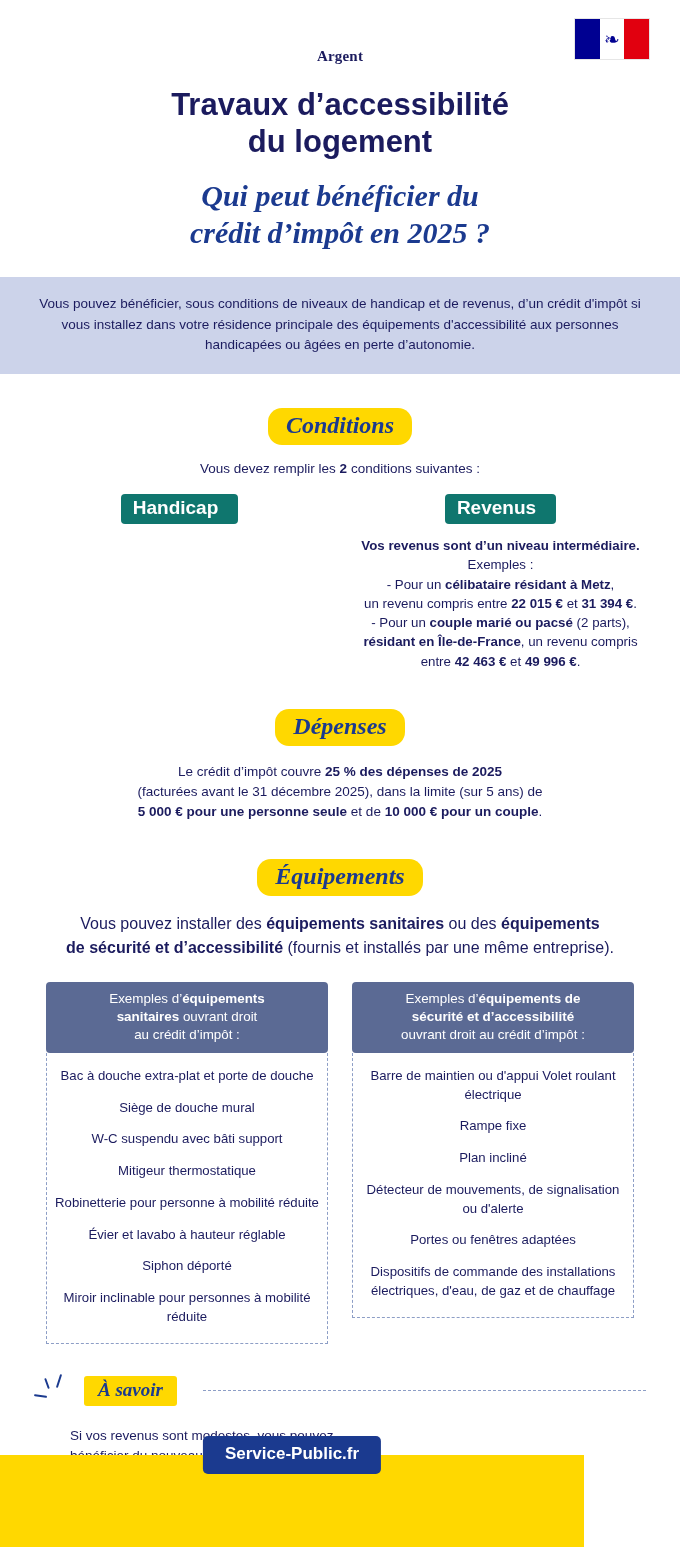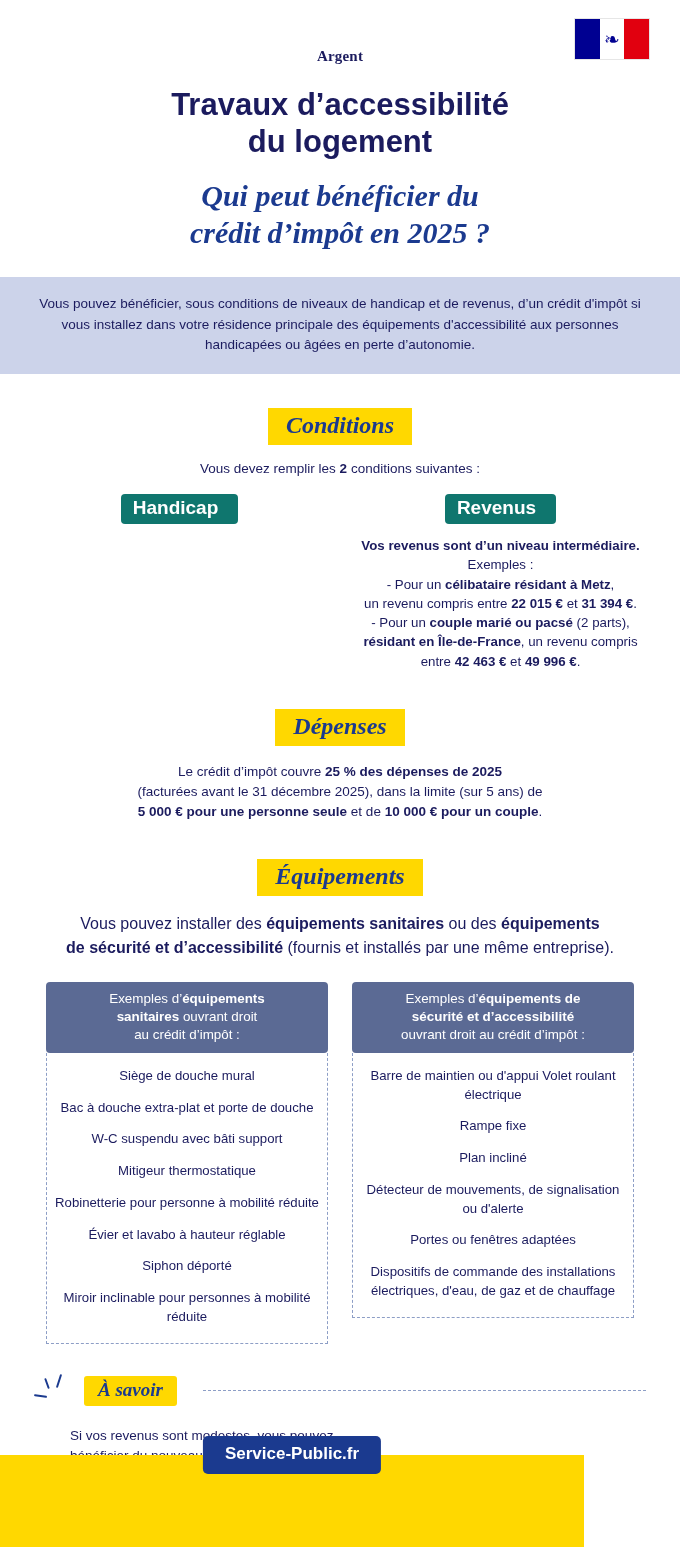--- a/index.html
+++ b/index.html
@@ -90,21 +90,21 @@
   
   .yellow-head {
     display: inline-block;
     background: #ffd800;
     color: #1b3a8f;
     font-family: "Liberation Serif", serif;
     font-style: italic;
     font-weight: bold;
     font-size: 24px;
     padding: 4px 18px 6px 18px;
-    border-radius: 0;
+    border-radius: 14px;
   }
   .center { text-align: center; }
 
   .sec-conditions { margin-top: 34px; }
   .lead {
     font-size: 13.5px;
     margin-top: 16px;
     text-align: center;
     color: #1b1b5e;
   }
@@ -327,22 +327,22 @@
 
   <div class="eq-cols">
 
     <div class="eq-col">
       <div class="eq-head">
         <span>Exemples d’</span><b>équipements</b><br>
         <b>sanitaires</b><span> ouvrant droit</span><br>
         <span>au crédit d’impôt :</span>
       </div>
       <div class="eq-list">
+        <div class="item">Bac à douche extra-plat et porte  de douche</div>
         <div class="item">Siège de douche mural</div>
-        <div class="item">Bac à douche extra-plat et porte  de douche</div>
         <div class="item">W-C suspendu avec bâti support</div>
         <div class="item">Mitigeur thermostatique</div>
         <div class="item">Robinetterie pour personne à mobilité réduite</div>
         <div class="item">Évier et lavabo à hauteur réglable</div>
         <div class="item">Siphon déporté</div>
         <div class="item">Miroir inclinable pour personnes à mobilité réduite</div>
       </div>
     </div>
 
     <div class="eq-col">

